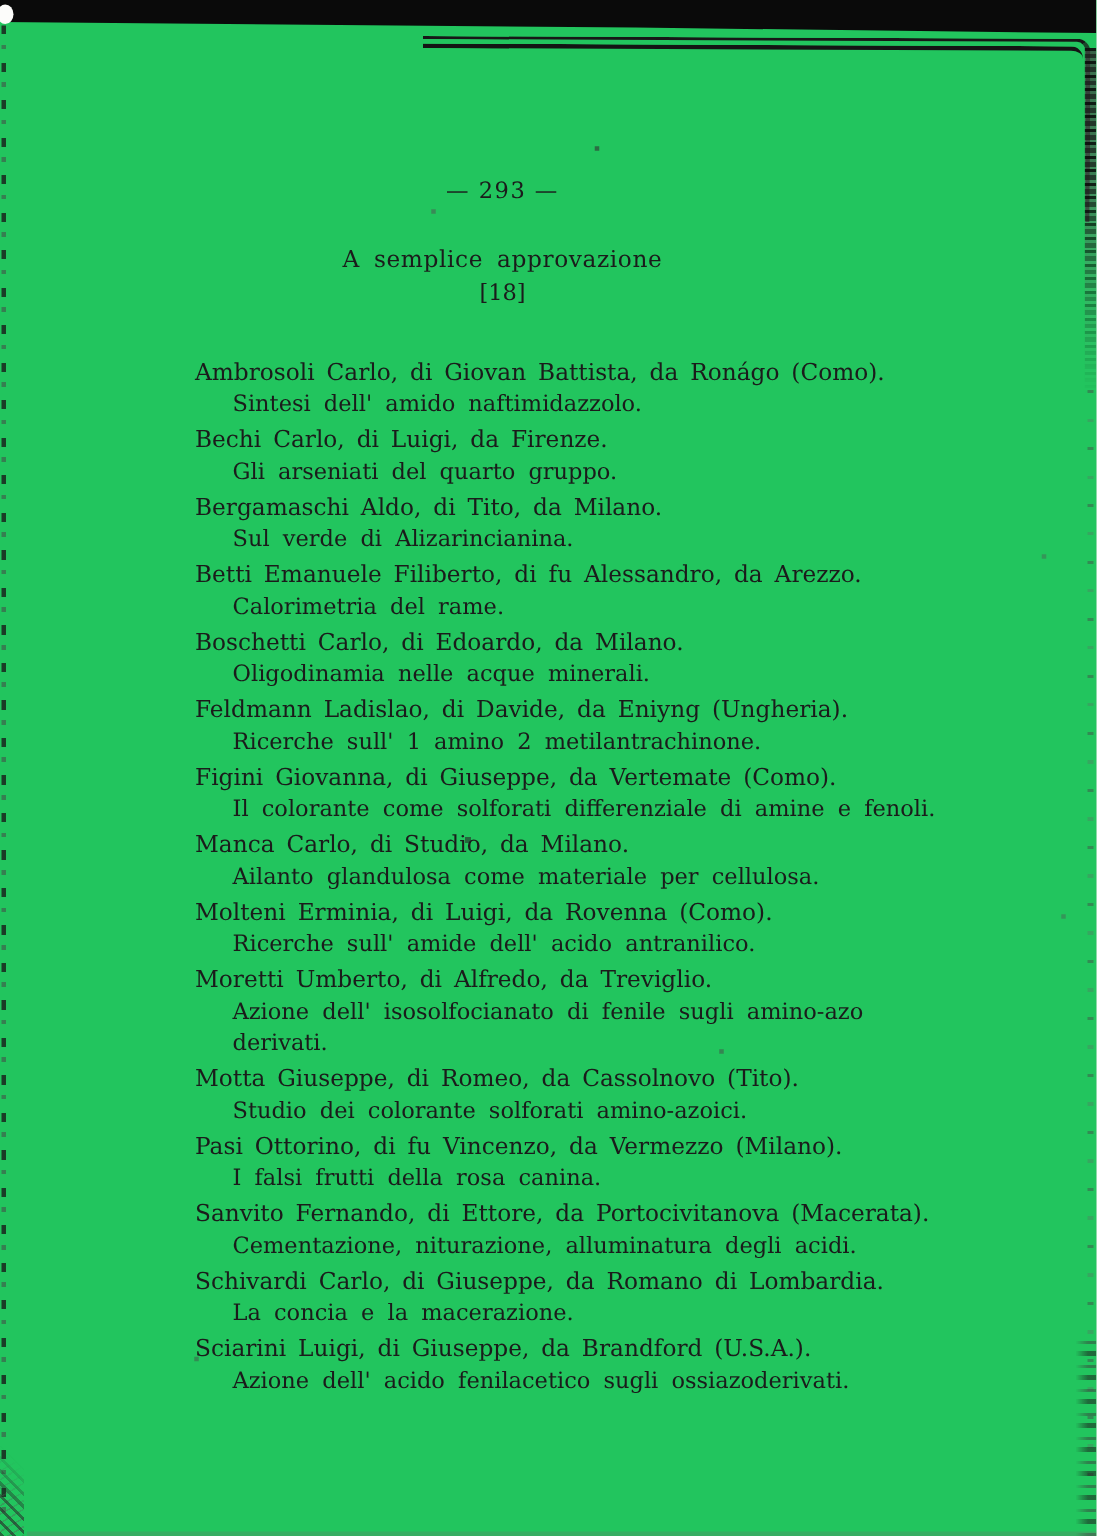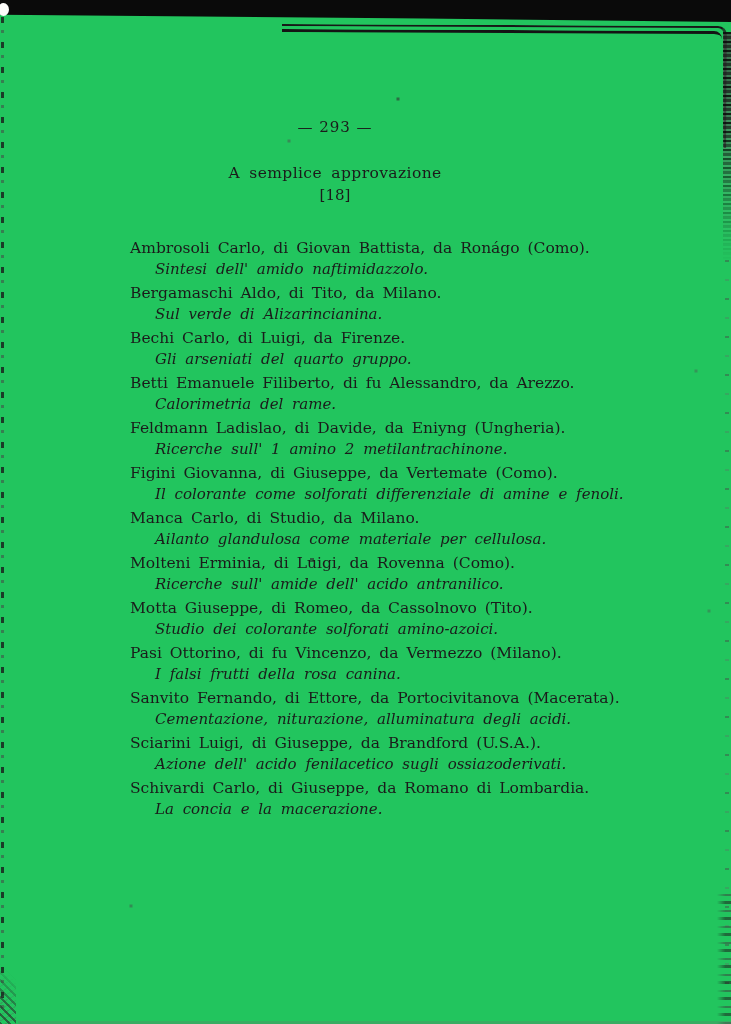--- a/index.html
+++ b/index.html
@@ -163,21 +163,20 @@
     margin-top: 36px;
   }
   .entry { margin-bottom: 3px; }
   .entry-name {
     font-size: 15.5px;
     line-height: 21px;
     word-spacing: 3px;
   }
   .entry-title {
     font-size: 15px;
-    font-style: italic;
     line-height: 21px;
     padding-left: 25px;
     word-spacing: 4px;
   }
 </style>
 </head>
 <body>
 
 <div class="scan-page">
 
@@ -196,63 +195,69 @@
   <div class="page-number">— 293 —</div>
   <div class="section-heading">A semplice approvazione</div>
   <div class="section-number">[18]</div>
 
   <div class="entries">
     <div class="entry">
       <div class="entry-name">Ambrosoli Carlo, di Giovan Battista, da Ronágo (Como).</div>
       <div class="entry-title">Sintesi dell' amido naftimidazzolo.</div>
     </div>
     <div class="entry">
+      <div class="entry-name">Bechi Carlo, di Luigi, da Firenze.</div>
+      <div class="entry-title">Gli arseniati del quarto gruppo.</div>
+    </div>
+    <div class="entry">
       <div class="entry-name">Bergamaschi Aldo, di Tito, da Milano.</div>
       <div class="entry-title">Sul verde di Alizarincianina.</div>
     </div>
     <div class="entry">
-      <div class="entry-name">Bechi Carlo, di Luigi, da Firenze.</div>
-      <div class="entry-title">Gli arseniati del quarto gruppo.</div>
-    </div>
-    <div class="entry">
       <div class="entry-name">Betti Emanuele Filiberto, di fu Alessandro, da Arezzo.</div>
       <div class="entry-title">Calorimetria del rame.</div>
     </div>
     <div class="entry">
+      <div class="entry-name">Boschetti Carlo, di Edoardo, da Milano.</div>
+      <div class="entry-title">Oligodinamia nelle acque minerali.</div>
+    </div>
+    <div class="entry">
       <div class="entry-name">Feldmann Ladislao, di Davide, da Eniyng (Ungheria).</div>
       <div class="entry-title">Ricerche sull' 1 amino 2 metilantrachinone.</div>
     </div>
     <div class="entry">
       <div class="entry-name">Figini Giovanna, di Giuseppe, da Vertemate (Como).</div>
       <div class="entry-title">Il colorante come solforati differenziale di amine e fenoli.</div>
     </div>
     <div class="entry">
       <div class="entry-name">Manca Carlo, di Studio, da Milano.</div>
       <div class="entry-title">Ailanto glandulosa come materiale per cellulosa.</div>
     </div>
     <div class="entry">
       <div class="entry-name">Molteni Erminia, di Luigi, da Rovenna (Como).</div>
       <div class="entry-title">Ricerche sull' amide dell' acido antranilico.</div>
     </div>
     <div class="entry">
+      <div class="entry-name">Moretti Umberto, di Alfredo, da Treviglio.</div>
+      <div class="entry-title">Azione dell' isosolfocianato di fenile sugli amino-azo derivati.</div>
     </div>
     <div class="entry">
       <div class="entry-name">Motta Giuseppe, di Romeo, da Cassolnovo (Tito).</div>
       <div class="entry-title">Studio dei colorante solforati amino-azoici.</div>
     </div>
     <div class="entry">
       <div class="entry-name">Pasi Ottorino, di fu Vincenzo, da Vermezzo (Milano).</div>
       <div class="entry-title">I falsi frutti della rosa canina.</div>
     </div>
     <div class="entry">
       <div class="entry-name">Sanvito Fernando, di Ettore, da Portocivitanova (Macerata).</div>
       <div class="entry-title">Cementazione, niturazione, alluminatura degli acidi.</div>
     </div>
     <div class="entry">
+      <div class="entry-name">Schivardi Carlo, di Giuseppe, da Romano di Lombardia.</div>
+      <div class="entry-title">La concia e la macerazione.</div>
+    </div>
+    <div class="entry">
       <div class="entry-name">Sciarini Luigi, di Giuseppe, da Brandford (U.S.A.).</div>
       <div class="entry-title">Azione dell' acido fenilacetico sugli ossiazoderivati.</div>
     </div>
-    <div class="entry">
-      <div class="entry-name">Schivardi Carlo, di Giuseppe, da Romano di Lombardia.</div>
-      <div class="entry-title">La concia e la macerazione.</div>
-    </div>
   </div>
 </div>
 
 </body></html>

